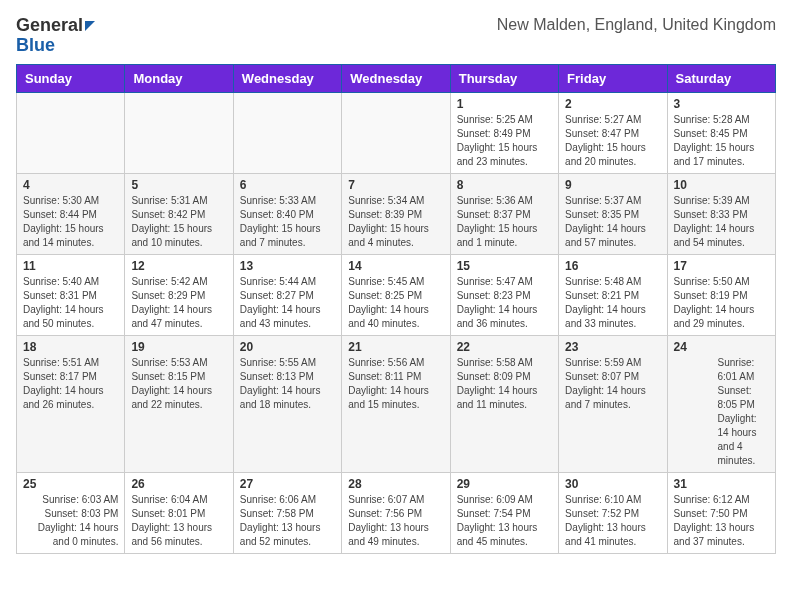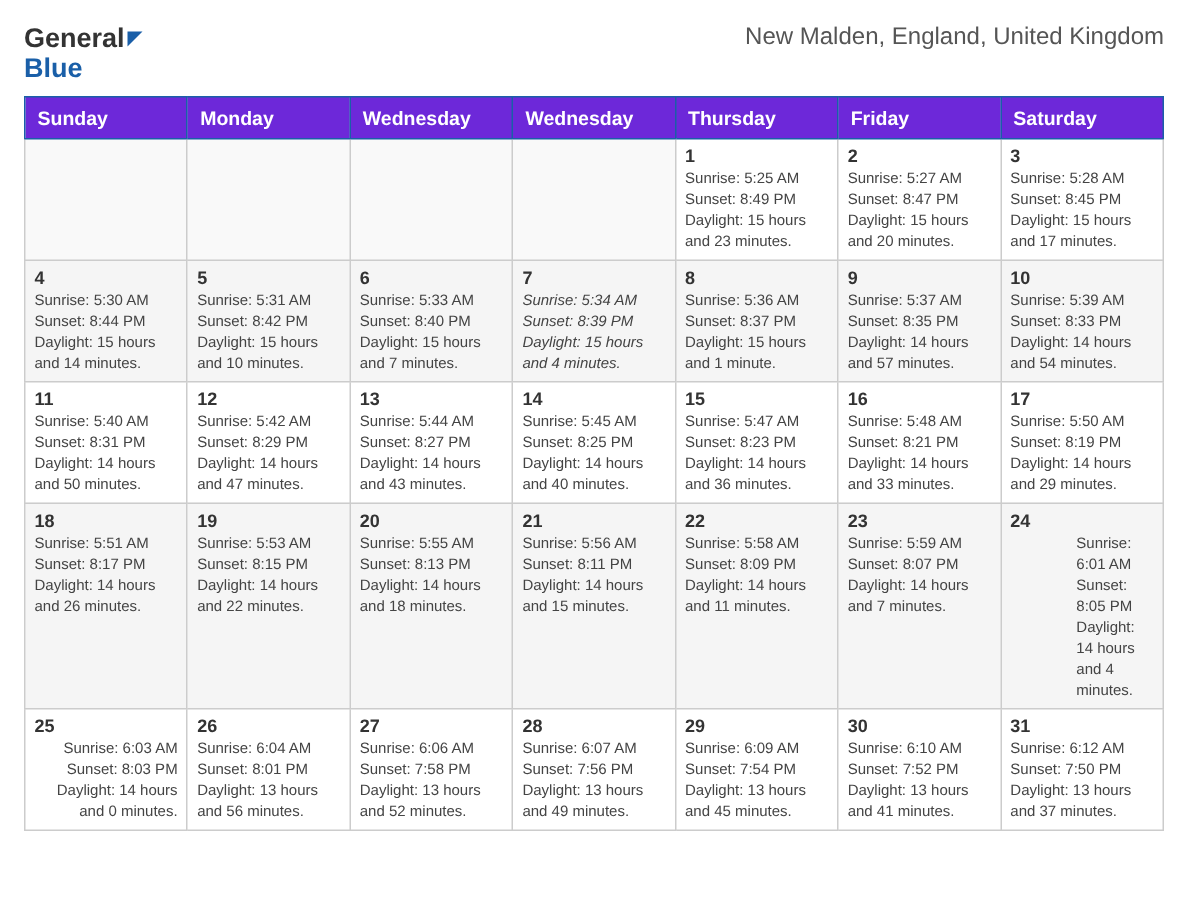--- a/index.html
+++ b/index.html
@@ -155,21 +155,21 @@
         </td>
         <td>
           <div class="day-num">6</div>
           <div class="day-info" style="white-space: pre-line;">Sunrise: 5:33 AM
 Sunset: 8:40 PM
 Daylight: 15 hours
 and 7 minutes.</div>
         </td>
         <td>
           <div class="day-num">7</div>
-          <div class="day-info" style="white-space: pre-line; font-style: italic;">Sunrise: 5:34 AM
+          <div class="day-info" style="white-space: pre-line;">Sunrise: 5:34 AM
 Sunset: 8:39 PM
 Daylight: 15 hours
 and 4 minutes.</div>
         </td>
         <td>
           <div class="day-num">8</div>
           <div class="day-info" style="white-space: pre-line;">Sunrise: 5:36 AM
 Sunset: 8:37 PM
 Daylight: 15 hours
 and 1 minute.</div>

